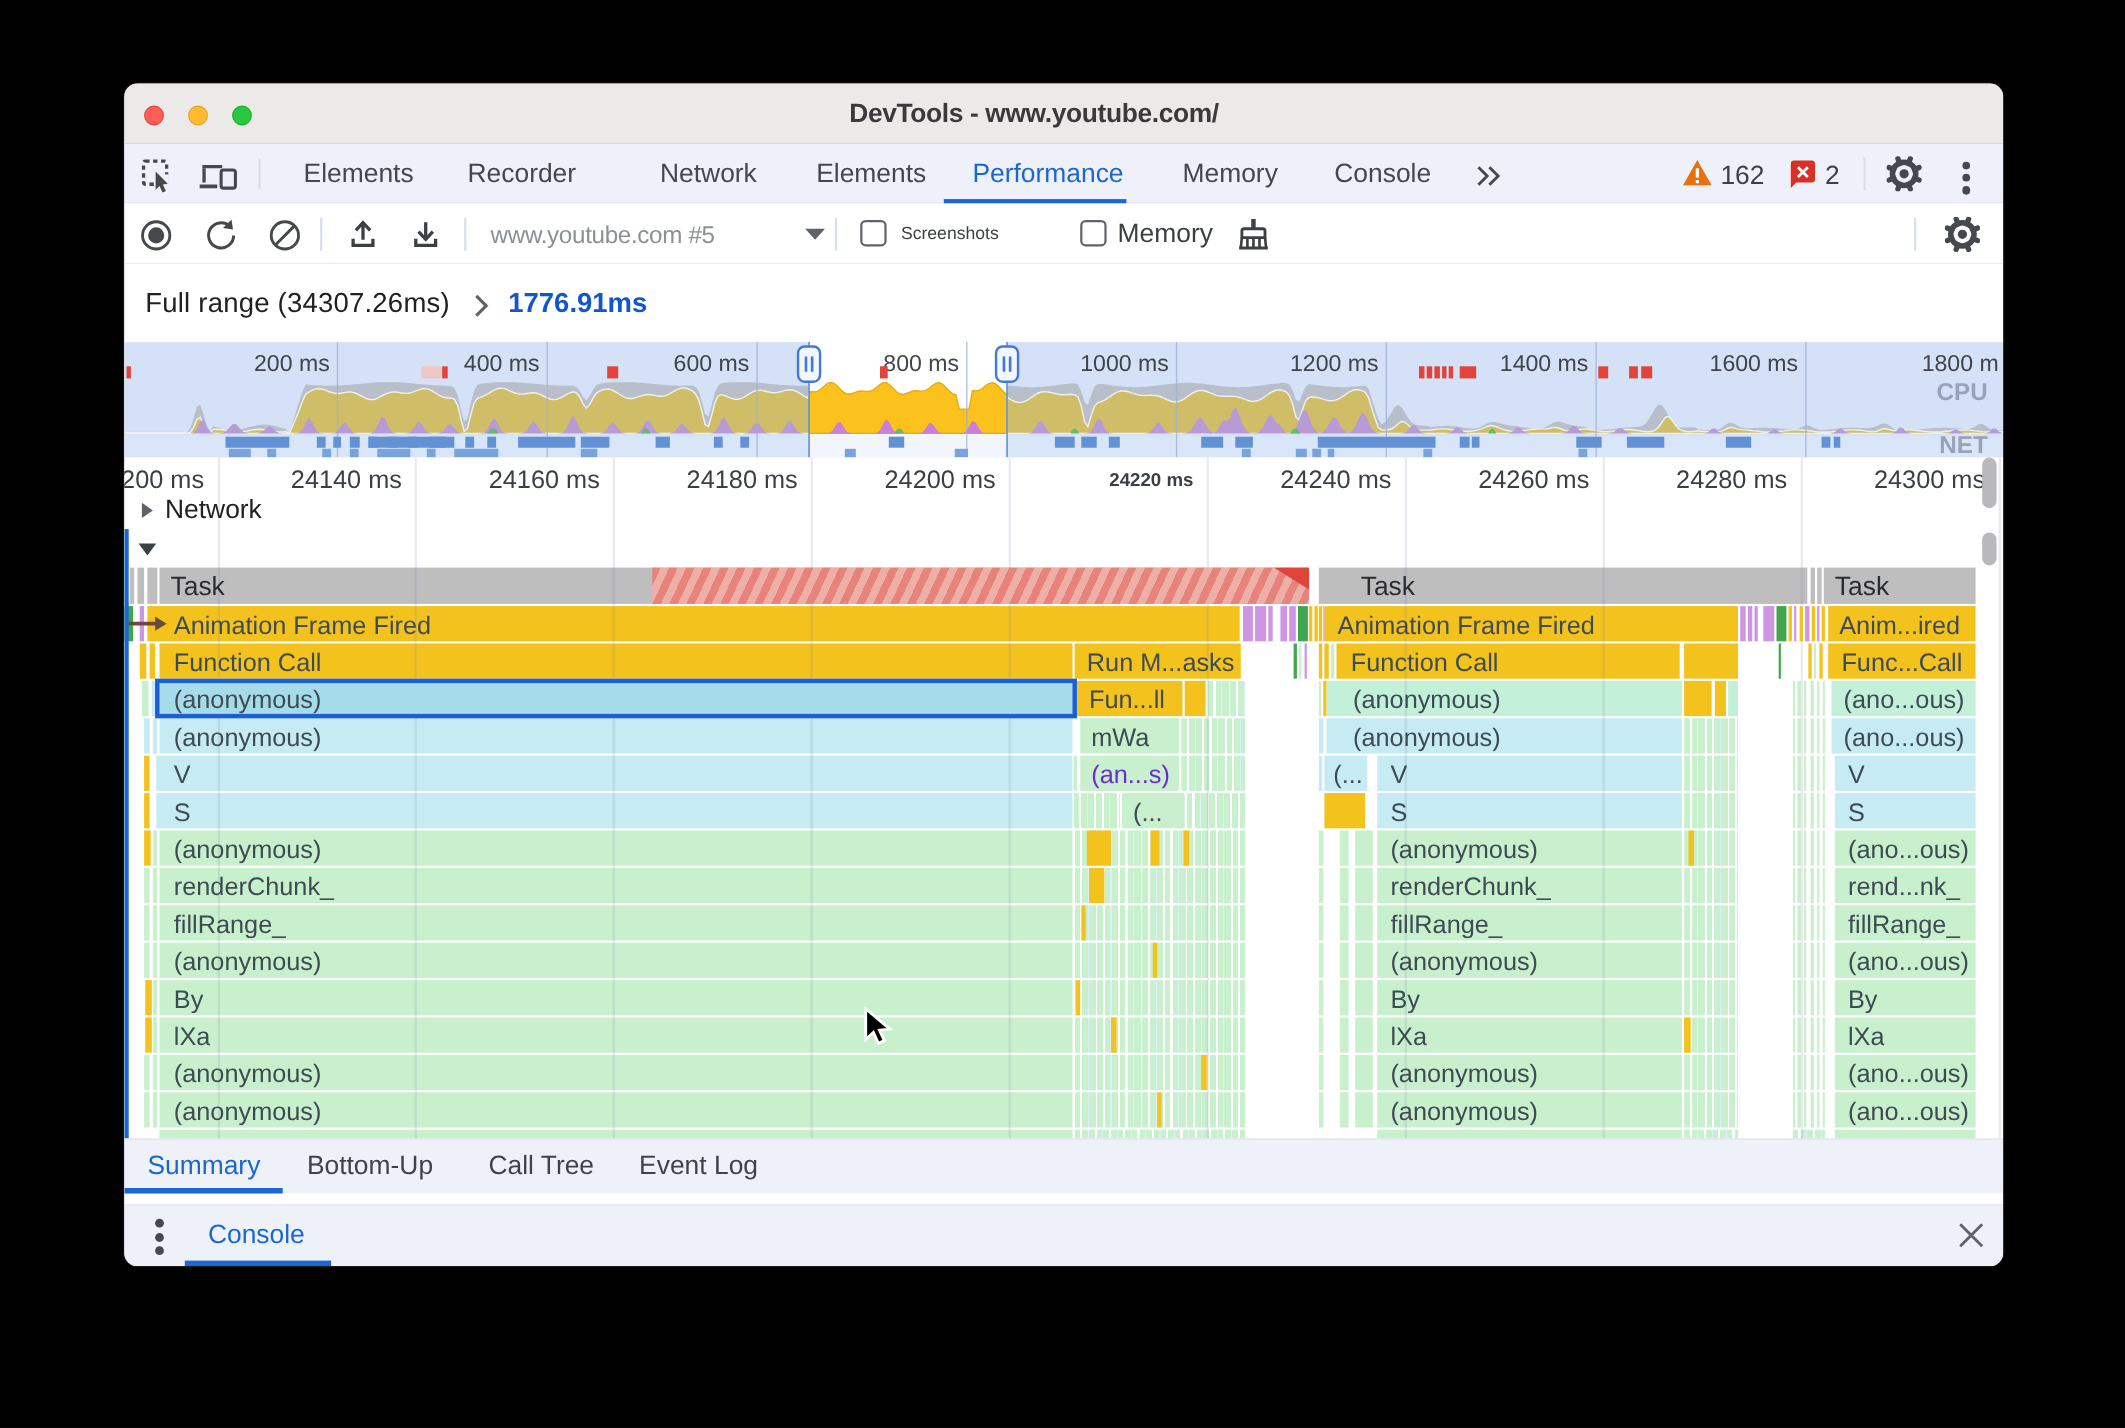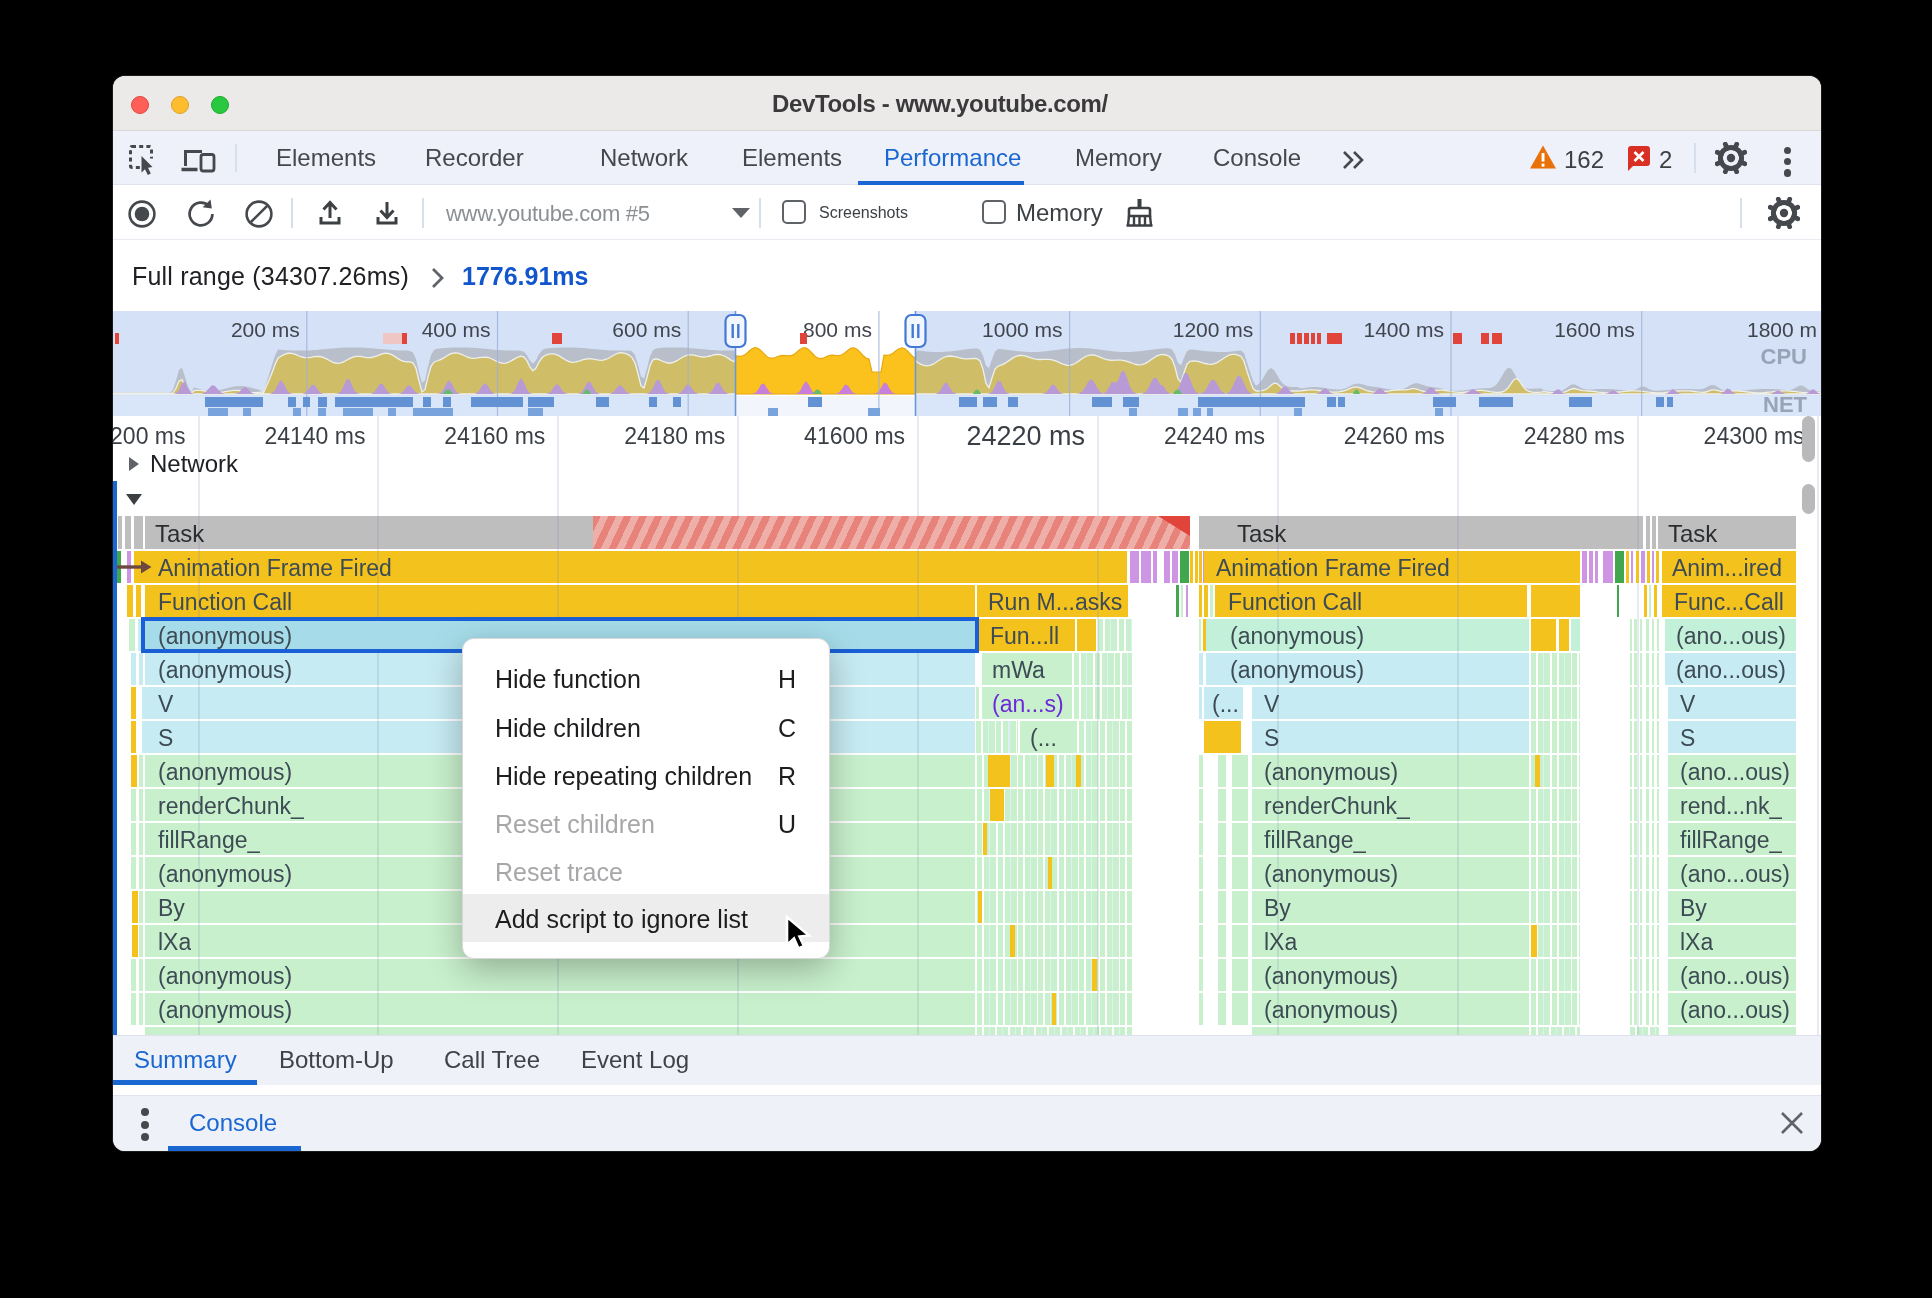--- a/index.html
+++ b/index.html
@@ -236,22 +236,22 @@
       <line x1="799.7" y1="13" x2="799.7" y2="27" stroke="#4379d4" stroke-width="2.4"></line>
       <line x1="805.3" y1="13" x2="805.3" y2="27" stroke="#4379d4" stroke-width="2.4"></line>
       <text x="1694" y="53" font-size="22" font-weight="bold" fill="#99a3b8" text-anchor="end" font-family="Liberation Sans">CPU</text>
       <text x="1694" y="101" font-size="22" font-weight="bold" fill="#99a3b8" text-anchor="end" font-family="Liberation Sans">NET</text>
     </svg>
     <div class="abs" style="left:0px;top:340px;width:1708px;height:32px;background:#ffffff;"></div>
     <div class="abs" style="right:1635.5px;top:347px;font-size:23px;line-height:27.1px;color:#3a3f45;font-weight:400;white-space:nowrap;">200 ms</div>
     <div class="abs" style="right:1455.6px;top:347px;font-size:23px;line-height:27.1px;color:#3a3f45;font-weight:400;white-space:nowrap;">24140 ms</div>
     <div class="abs" style="right:1275.7px;top:347px;font-size:23px;line-height:27.1px;color:#3a3f45;font-weight:400;white-space:nowrap;">24160 ms</div>
     <div class="abs" style="right:1095.8px;top:347px;font-size:23px;line-height:27.1px;color:#3a3f45;font-weight:400;white-space:nowrap;">24180 ms</div>
-    <div class="abs" style="right:915.9px;top:347px;font-size:23px;line-height:27.1px;color:#3a3f45;font-weight:400;white-space:nowrap;">41600 ms</div>
-    <div class="abs" style="right:736.0px;top:347px;font-size:27px;line-height:27.1px;color:#3a3f45;font-weight:400;white-space:nowrap;">24220 ms</div>
+    <div class="abs" style="right:915.9px;top:347px;font-size:23px;line-height:27.1px;color:#3a3f45;font-weight:400;white-space:nowrap;">24200 ms</div>
+    <div class="abs" style="right:736.0px;top:347px;font-size:17px;line-height:27.1px;color:#3a3f45;font-weight:700;white-space:nowrap;">24220 ms</div>
     <div class="abs" style="right:556.1px;top:347px;font-size:23px;line-height:27.1px;color:#3a3f45;font-weight:400;white-space:nowrap;">24240 ms</div>
     <div class="abs" style="right:376.2px;top:347px;font-size:23px;line-height:27.1px;color:#3a3f45;font-weight:400;white-space:nowrap;">24260 ms</div>
     <div class="abs" style="right:196.3px;top:347px;font-size:23px;line-height:27.1px;color:#3a3f45;font-weight:400;white-space:nowrap;">24280 ms</div>
     <div class="abs" style="right:16.4px;top:347px;font-size:23px;line-height:27.1px;color:#3a3f45;font-weight:400;white-space:nowrap;">24300 ms</div>
     <div class="glines" style="left:84.5px;top:340px;height:619px;"></div>
     <div class="glines" style="left:264.4px;top:340px;height:619px;"></div>
     <div class="glines" style="left:444.3px;top:340px;height:619px;"></div>
     <div class="glines" style="left:624.2px;top:340px;height:619px;"></div>
     <div class="glines" style="left:804.1px;top:340px;height:619px;"></div>
     <div class="glines" style="left:984.0px;top:340px;height:619px;"></div>
@@ -596,33 +596,20 @@
     <div class="abs" style="left:1418px;top:849px;width:6px;height:32px;background:#f4c21d;z-index:3;"></div>
     <div class="abs" style="left:1422px;top:679px;width:5px;height:32px;background:#f4c21d;z-index:3;"></div>
     <div class="abs" style="left:32px;top:951px;width:830px;height:8px;background:#c8f0cc;z-index:2;"></div>
     <div class="abs" style="left:1139px;top:951px;width:277px;height:8px;background:#c8f0cc;z-index:2;"></div>
     <div class="abs" style="left:1555px;top:951px;width:128px;height:8px;background:#c8f0cc;z-index:2;"></div>
     <div class="abs" style="left:864px;top:951px;width:155px;height:8px;background:repeating-linear-gradient(90deg,#c8f0cc 0 5px,#fff 5px 7px,#c8f0cc 7px 12px,#ddf0fa 12px 13px);z-index:2;"></div>
     <div class="abs" style="left:1418px;top:951px;width:49px;height:8px;background:repeating-linear-gradient(90deg,#c8f0cc 0 5px,#fff 5px 7px,#c8f0cc 7px 12px,#ddf0fa 12px 13px);z-index:2;"></div>
     <div class="abs" style="left:1517px;top:951px;width:29px;height:8px;background:repeating-linear-gradient(90deg,#c8f0cc 0 5px,#fff 5px 7px,#c8f0cc 7px 12px,#ddf0fa 12px 13px);z-index:2;"></div>
     <div class="abs" style="left:1689px;top:340px;width:13px;height:46px;background:#b9b9bb;border-radius:7px;z-index:7;"></div>
     <div class="abs" style="left:1689px;top:408px;width:13px;height:30px;background:#b9b9bb;border-radius:7px;z-index:7;"></div>
-    <div class="abs" style="left:349px;top:562px;width:368px;height:321px;background:#ffffff;border:1px solid #d8d8d8;border-radius:12px;box-shadow:0 10px 34px rgba(0,0,0,0.28);z-index:20;overflow:hidden;">
-<div style="position:absolute;left:0;top:255px;width:100%;height:48px;background:#ededee;"></div>
-<div style="position:absolute;left:32px;top:26px;font-size:25px;line-height:28px;color:#1d1d1f;">Hide function</div>
-<div style="position:absolute;right:33px;top:26px;font-size:25px;line-height:28px;color:#1d1d1f;">H</div>
-<div style="position:absolute;left:32px;top:75px;font-size:25px;line-height:28px;color:#1d1d1f;">Hide children</div>
-<div style="position:absolute;right:33px;top:75px;font-size:25px;line-height:28px;color:#1d1d1f;">C</div>
-<div style="position:absolute;left:32px;top:123px;font-size:25px;line-height:28px;color:#1d1d1f;">Hide repeating children</div>
-<div style="position:absolute;right:33px;top:123px;font-size:25px;line-height:28px;color:#1d1d1f;">R</div>
-<div style="position:absolute;left:32px;top:171px;font-size:25px;line-height:28px;color:#a7a7aa;">Reset children</div>
-<div style="position:absolute;right:33px;top:171px;font-size:25px;line-height:28px;color:#1d1d1f;">U</div>
-<div style="position:absolute;left:32px;top:219px;font-size:25px;line-height:28px;color:#a7a7aa;">Reset trace</div>
-<div style="position:absolute;left:32px;top:266px;font-size:25px;line-height:28px;color:#1d1d1f;">Add script to ignore list</div>
-</div>
     <svg class="abs" style="left:670px;top:839px;z-index:21" width="34" height="38" viewBox="0 0 34 38">
 <path d="M4 2 L4 30 L11 23.5 L15.5 33.5 L21 31 L16.5 21.5 L26 20.5 Z" fill="#000" stroke="#fff" stroke-width="2.6"></path>
 </svg>
     <div class="abs" style="left:0px;top:959px;width:1708px;height:50px;background:#eef1f8;border-top:1px solid #dde2ee;z-index:8;"></div>
     <div class="abs" style="left:21px;top:970px;font-size:24px;line-height:28.3px;color:#1a67d2;font-weight:400;white-space:nowrap;z-index:9;">Summary</div>
     <div class="abs" style="left:0px;top:1004px;width:144px;height:5px;background:#1a67d2;z-index:9;"></div>
     <div class="abs" style="left:166px;top:970px;font-size:24px;line-height:28.3px;color:#3f4349;font-weight:400;white-space:nowrap;z-index:9;">Bottom-Up</div>
     <div class="abs" style="left:331px;top:970px;font-size:24px;line-height:28.3px;color:#3f4349;font-weight:400;white-space:nowrap;z-index:9;">Call Tree</div>
     <div class="abs" style="left:468px;top:970px;font-size:24px;line-height:28.3px;color:#3f4349;font-weight:400;white-space:nowrap;z-index:9;">Event Log</div>
     <div class="abs" style="left:0px;top:1009px;width:1708px;height:10px;background:#ffffff;z-index:8;"></div>

